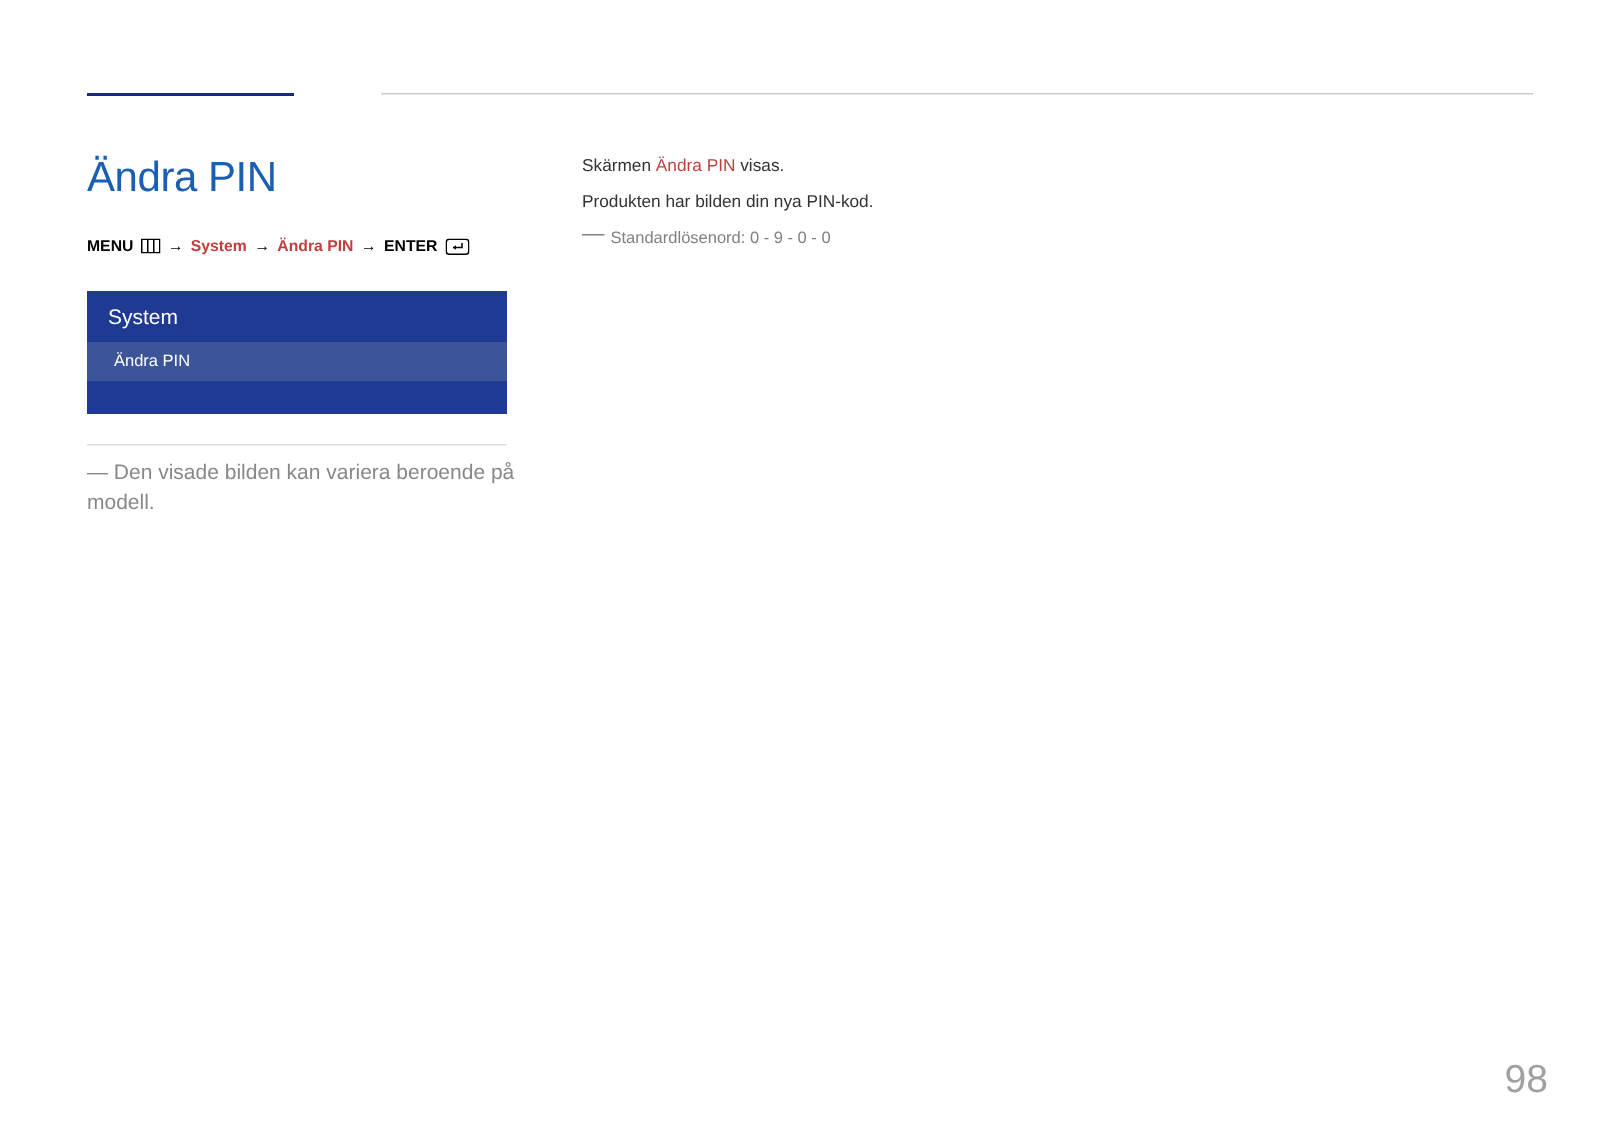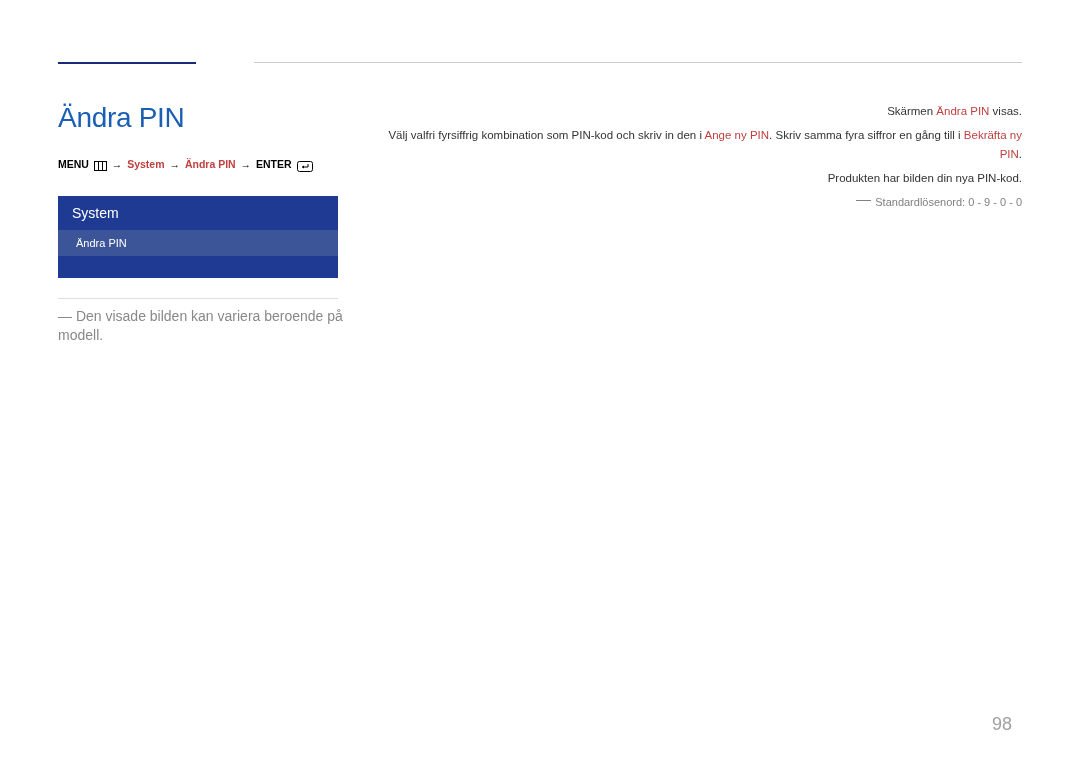--- a/index.html
+++ b/index.html
@@ -101,21 +101,20 @@
       margin-top: 20px;
       margin-bottom: 8px;
     }
     .footnote {
       font-size: 14px;
       color: #888;
       line-height: 1.4;
     }
     .right-col p {
       margin-bottom: 6px;
-      text-align: right;
     }
     .highlight {
       color: #c04040;
     }
     .note-line {
       color: #808080;
       font-size: 11px;
       margin-top: 2px;
     }
     .note-dash {
@@ -123,22 +122,22 @@
       vertical-align: middle;
       width: 15px;
       border-top: 1px solid #808080;
       position: relative;
       top: -2px;
       margin-right: 4px;
     }
     .page-number {
       position: absolute;
       bottom: 28px;
-      right: 68px;
-      font-size: 18px;
+      right: 48px;
+      font-size: 26px;
       color: #a0a0a0;
       font-weight: 300;
     }
     svg.menu-svg {
       display: inline-block;
       vertical-align: -2px;
     }
     svg.enter-svg {
       display: inline-block;
       vertical-align: -3px;
@@ -187,23 +186,20 @@
       </div>
 
       <div class="divider-short"></div>
       <div class="footnote">― Den visade bilden kan variera beroende på modell.</div>
     </div>
 
     <div class="right-col">
       <p>
         <span>Skärmen </span><span class="highlight">Ändra PIN</span><span> visas.</span>
       </p>
-      <p>
-        <span>Välj valfri fyrsiffrig kombination som PIN-kod och skriv in den i </span><span class="highlight">Ange ny PIN</span><span>. Skriv samma fyra siffror en gång till i </span><span class="highlight">Bekräfta ny PIN</span><span>.</span>
-      </p>
       <p>Produkten har bilden din nya PIN-kod.</p>
       <p class="note-line">
         <span class="note-dash"></span><span>Standardlösenord: 0 - 9 - 0 - 0</span>
       </p>
     </div>
 
   </div>
 </div>
 
 <div class="page-number">98</div>

